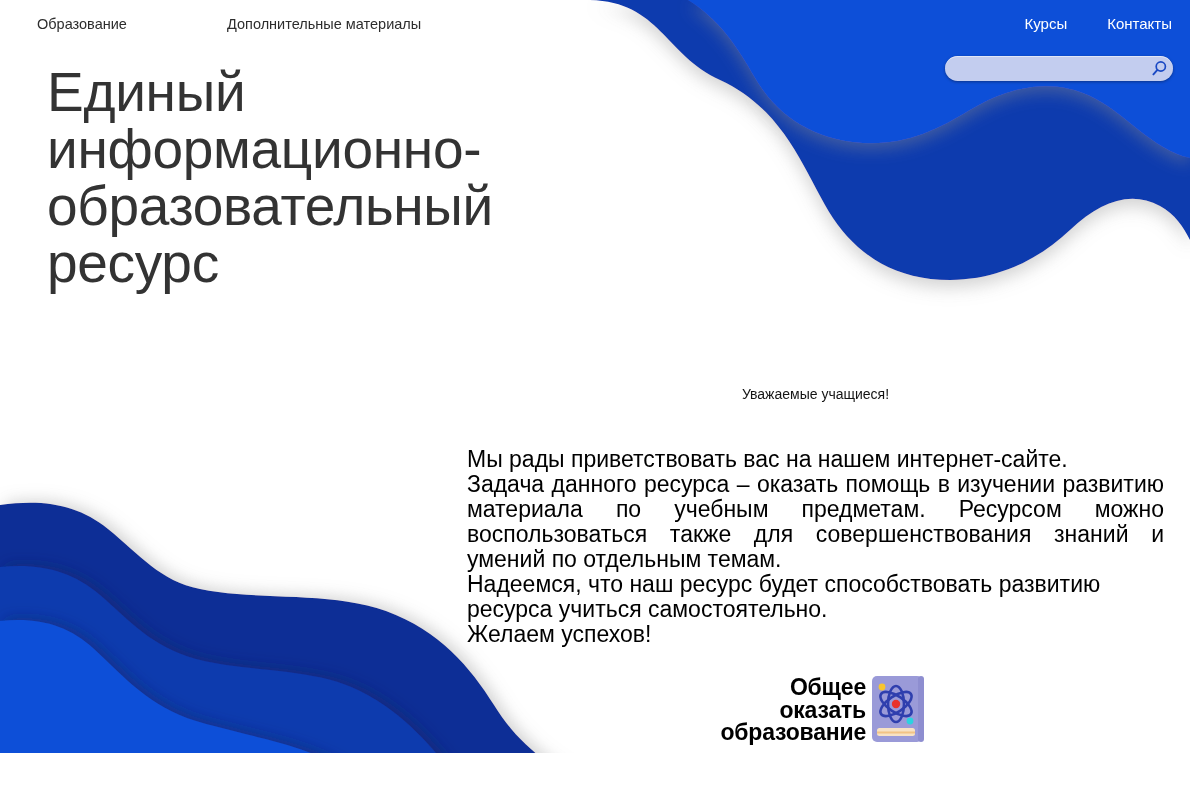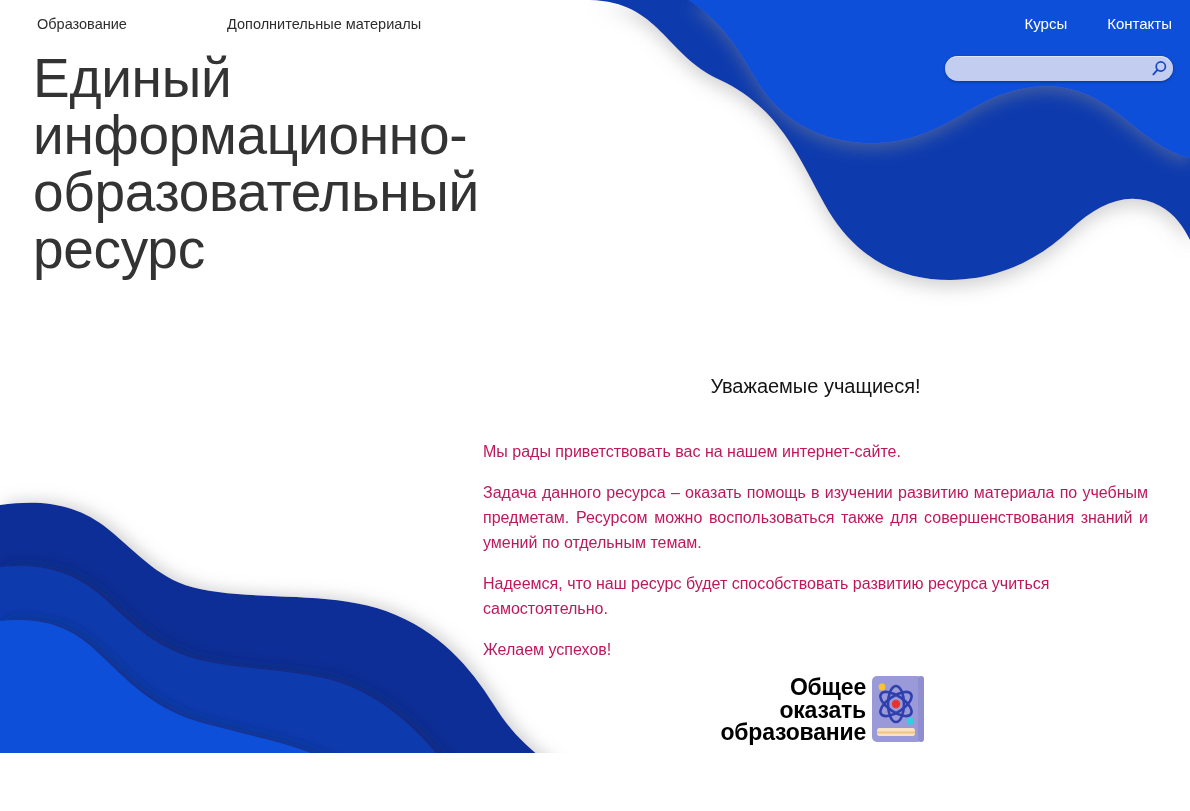--- a/index.html
+++ b/index.html
@@ -42,36 +42,36 @@
     font-family:"Liberation Sans","DejaVu Sans",sans-serif;
   }
   .search-btn{
     width:30px;height:100%;border:none;background:transparent;cursor:pointer;
     display:flex;align-items:center;justify-content:center;padding:0;
   }
 
   
   .hero-title{
     position:absolute;top:48px;left:31px;width:560px;z-index:5;
-    margin:2px;font-size:55px;line-height:57px;font-weight:300;
+    margin:16px;font-size:55px;line-height:57px;font-weight:300;
     color:#333333;letter-spacing:-0.3px;
   }
 
   
   .content{position:absolute;top:370px;left:467px;width:697px;z-index:5;}
   .greeting{
-    margin:4px;text-align:center;font-size:20px;color:#141414;line-height:25px;
+    margin:12px;text-align:center;font-size:14px;color:#141414;line-height:25px;
   }
   .body-text{
     margin:40px 0 0 0;text-align:justify;text-justify:inter-word;
     font-size:17.5px;line-height:25px;color:#141414;
   }
 
   
-  .para{margin:16px;text-align:justify;text-justify:inter-word;font-size:16px;line-height:25px;color:#be185d;}
+  .para{margin:0;text-align:justify;text-justify:inter-word;font-size:23px;line-height:25px;color:#000000;}
   .para-last-line{text-align:left;}
 
   
   .logo{
     position:absolute;left:668px;top:676px;width:256px;z-index:5;
     display:flex;align-items:flex-start;gap:6px;justify-content:flex-start;
   }
   .logo-text{
     text-align:right;font-weight:bold;font-size:23px;line-height:22.5px;
     color:#000000;letter-spacing:-0.2px;flex:1;

